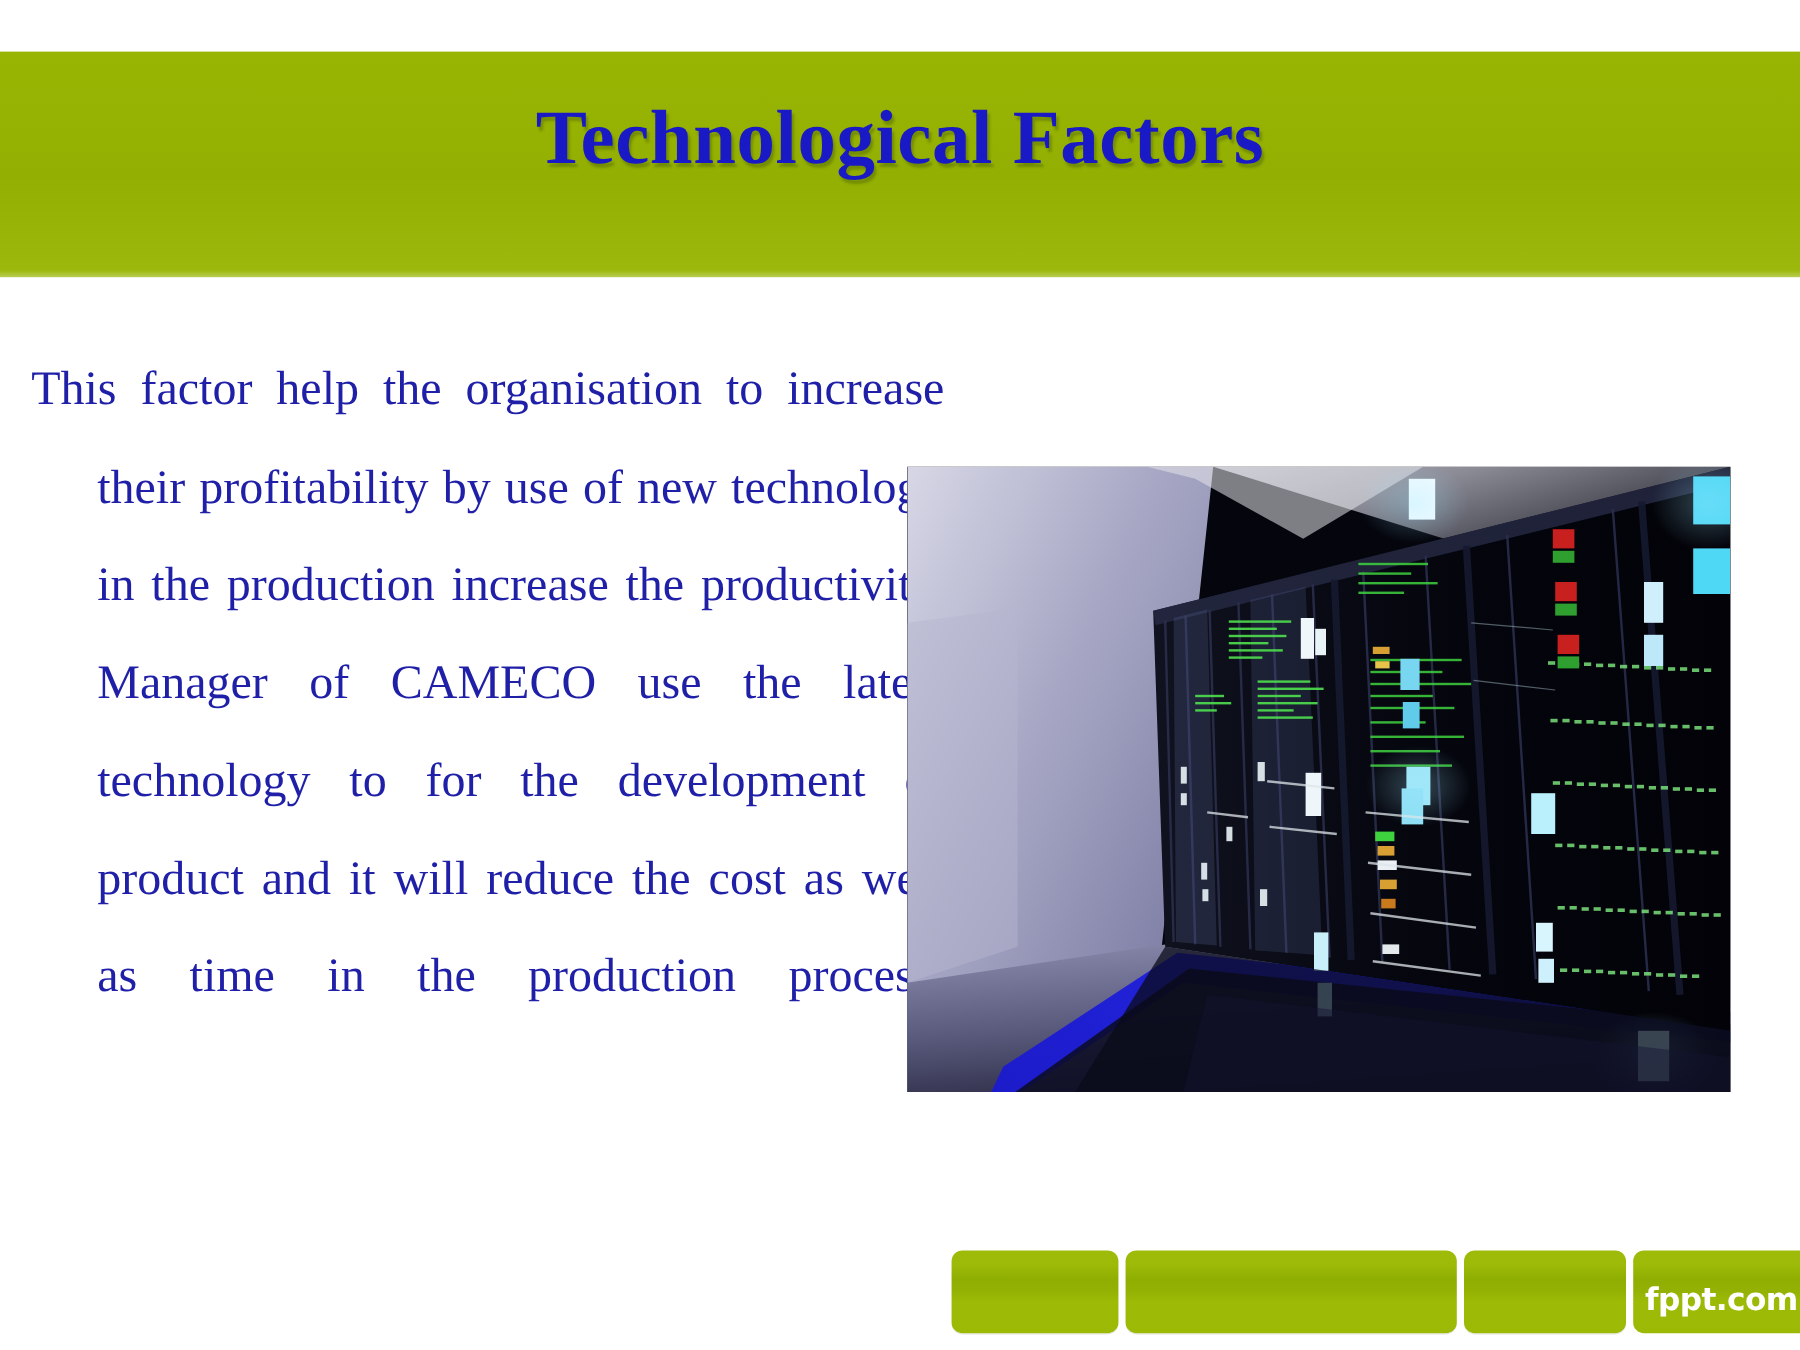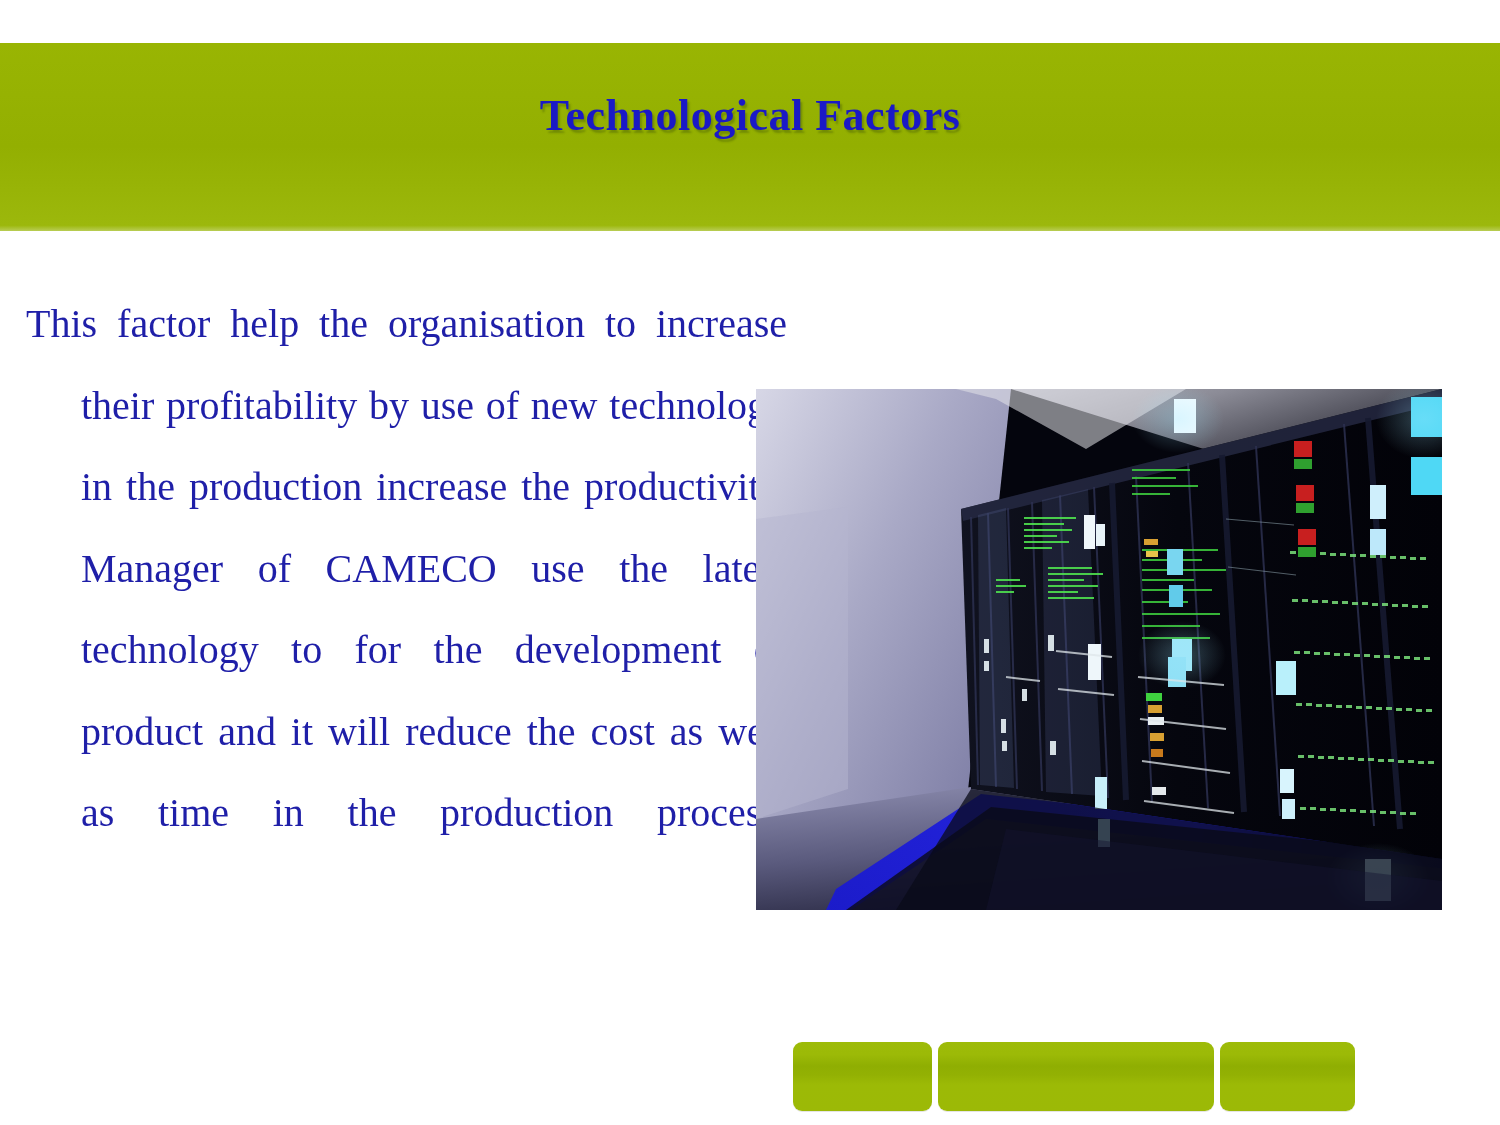--- a/index.html
+++ b/index.html
@@ -36,21 +36,21 @@
     position: absolute;
     left: 0;
     top: 0;
     width: 1500px;
     height: 144px;
     display: flex;
     align-items: center;
     justify-content: center;
     font-family: "Liberation Serif", "DejaVu Serif", serif;
     font-weight: bold;
-    font-size: 44px;
+    font-size: 64px;
     letter-spacing: 0.5px;
     color: #1a19c6;
     text-shadow: 2px 3px 2px rgba(40,60,10,0.30);
     white-space: nowrap;
   }
 
   
   #body-text {
     position: absolute;
     left: 26px;
@@ -423,14 +423,17 @@
       <polygon points="250,440 686,492 686,521 230,521" fill="#141530" opacity="0.45"></polygon>
 
       <rect x="0" y="0" width="686" height="521" fill="none"></rect>
     </svg>
   </div>
 
   <div class="footer-bar" id="footer-bar-1"></div>
   <div class="footer-bar" id="footer-bar-2"></div>
   <div class="footer-bar" id="footer-bar-3"></div>
 
+  <div id="footer-logo">
+    <span id="footer-logo-text">fppt.com</span>
+  </div>
 
 </div>
 
 </body></html>

